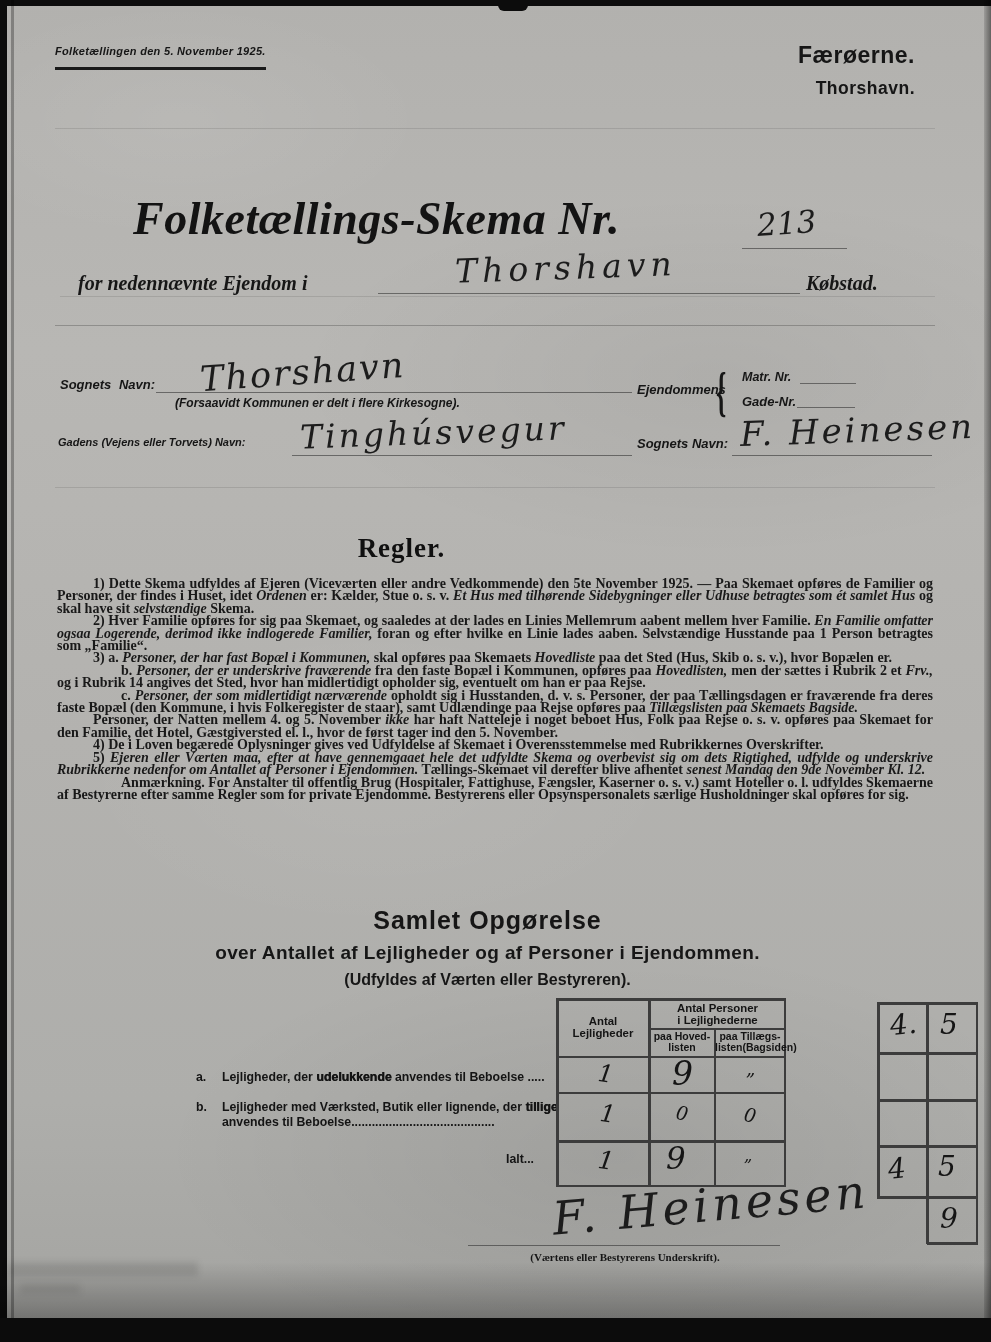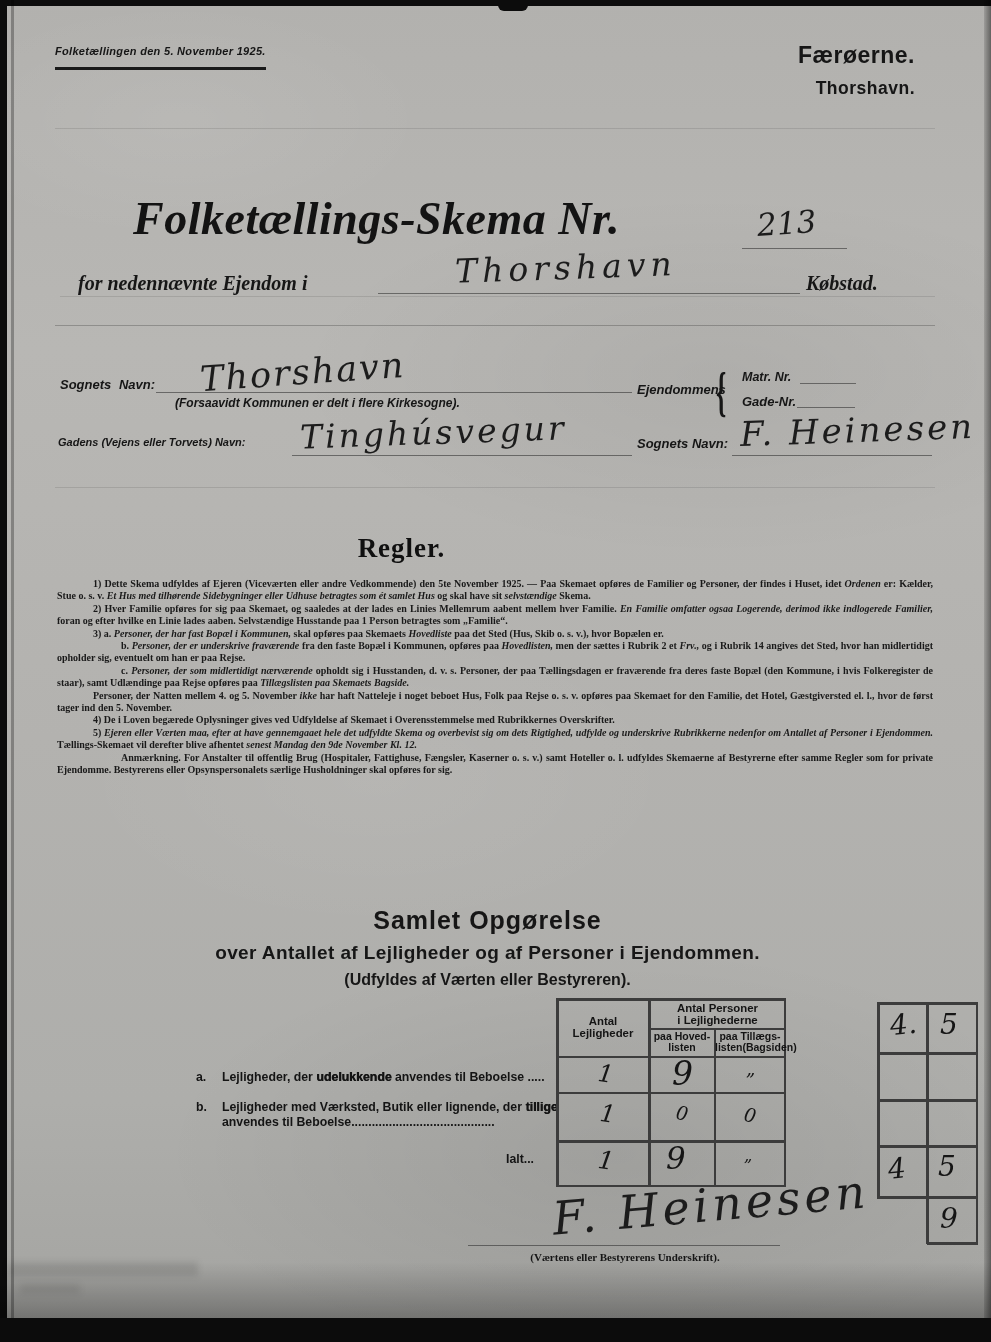--- a/index.html
+++ b/index.html
@@ -15,21 +15,21 @@
   .sans-b{font-family:"Liberation Sans",sans-serif;font-weight:bold;}
   .sans-bi{font-family:"Liberation Sans",sans-serif;font-weight:bold;font-style:italic;}
   .serif-b{font-family:"Liberation Serif",serif;font-weight:bold;}
   .serif-bi{font-family:"Liberation Serif",serif;font-weight:bold;font-style:italic;}
   .hw{font-family:"DejaVu Serif",serif;font-style:italic;color:#1c1c1c;white-space:nowrap;}
   .line{position:absolute;background:#3c3c3c;}
   .fline{position:absolute;background:rgba(40,40,40,0.55);height:1px;}
   .ghost{position:absolute;background:rgba(0,0,0,0.10);height:1px;}
   .rules{position:absolute;left:57px;top:578px;width:876px;}
   .rules p{margin:0;text-align:justify;font-family:"Liberation Serif",serif;font-weight:bold;
-    font-size:10px;line-height:12.4px;color:#191919;}
+    font-size:14px;line-height:12.4px;color:#191919;}
   .rules p .em{font-style:italic;}
   .ind1{text-indent:36px;} .ind2{text-indent:64px;}
   .tbl-label{font-family:"Liberation Sans",sans-serif;font-weight:bold;font-size:12.3px;
     line-height:15px;color:#141414;white-space:pre-line;}
   .tbl-label .em{text-shadow:0.5px 0 0 currentColor;}
   .th{position:absolute;font-family:"Liberation Sans",sans-serif;font-weight:bold;font-size:11.4px;
     line-height:12.2px;text-align:center;white-space:pre-line;color:#141414;}
   .tv{position:absolute;font-family:"DejaVu Serif",serif;font-style:italic;color:#151515;}
   .edge{position:absolute;background:#0c0c0c;}
 </style>

